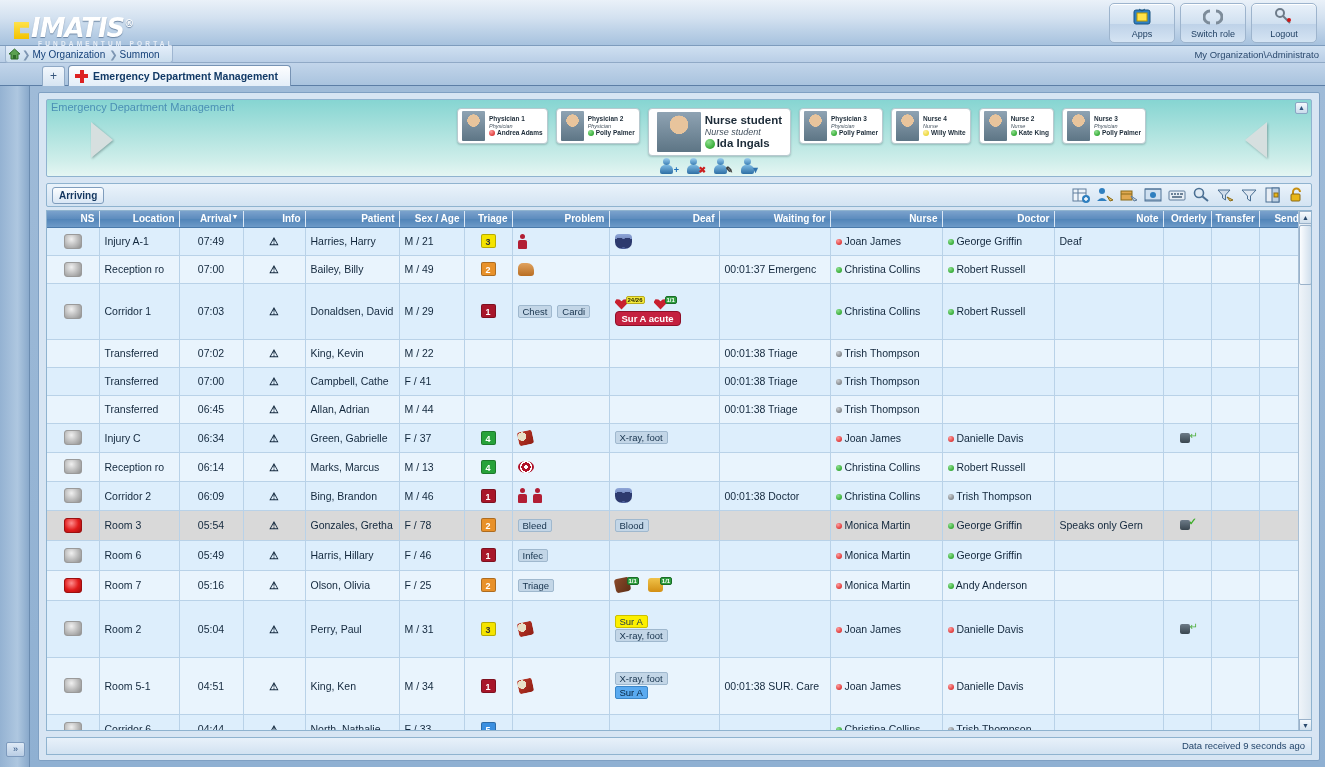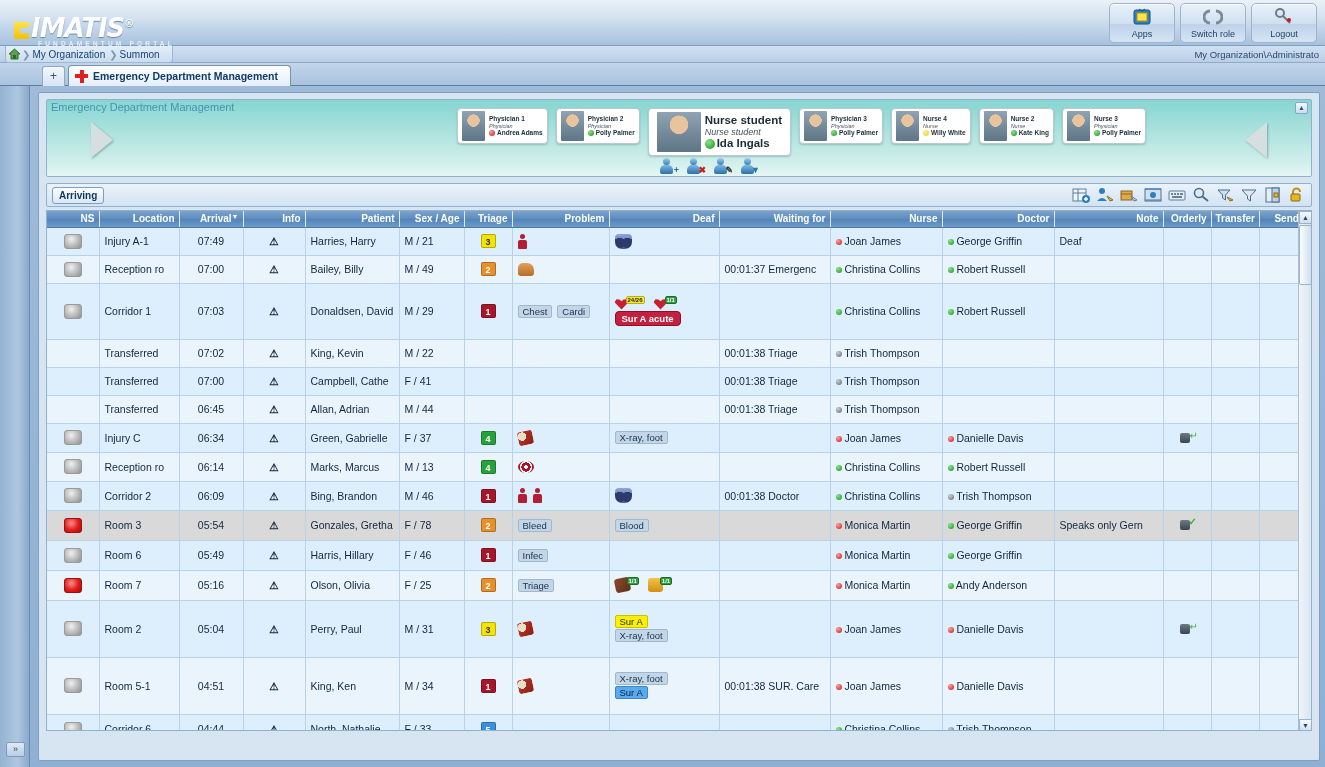--- a/index.html
+++ b/index.html
@@ -937,14 +937,15 @@
             </tr>
           </tbody>
       </table>
       <div class="scrollbar">
         <div class="sb-arrow">▲</div>
         <div class="sb-thumb"></div>
         <div class="sb-arrow bot">▼</div>
       </div>
     </div>
 
+    <div id="statusbar">Data received 9 seconds ago</div>
   </div>
 </div>
 
 </body></html>

